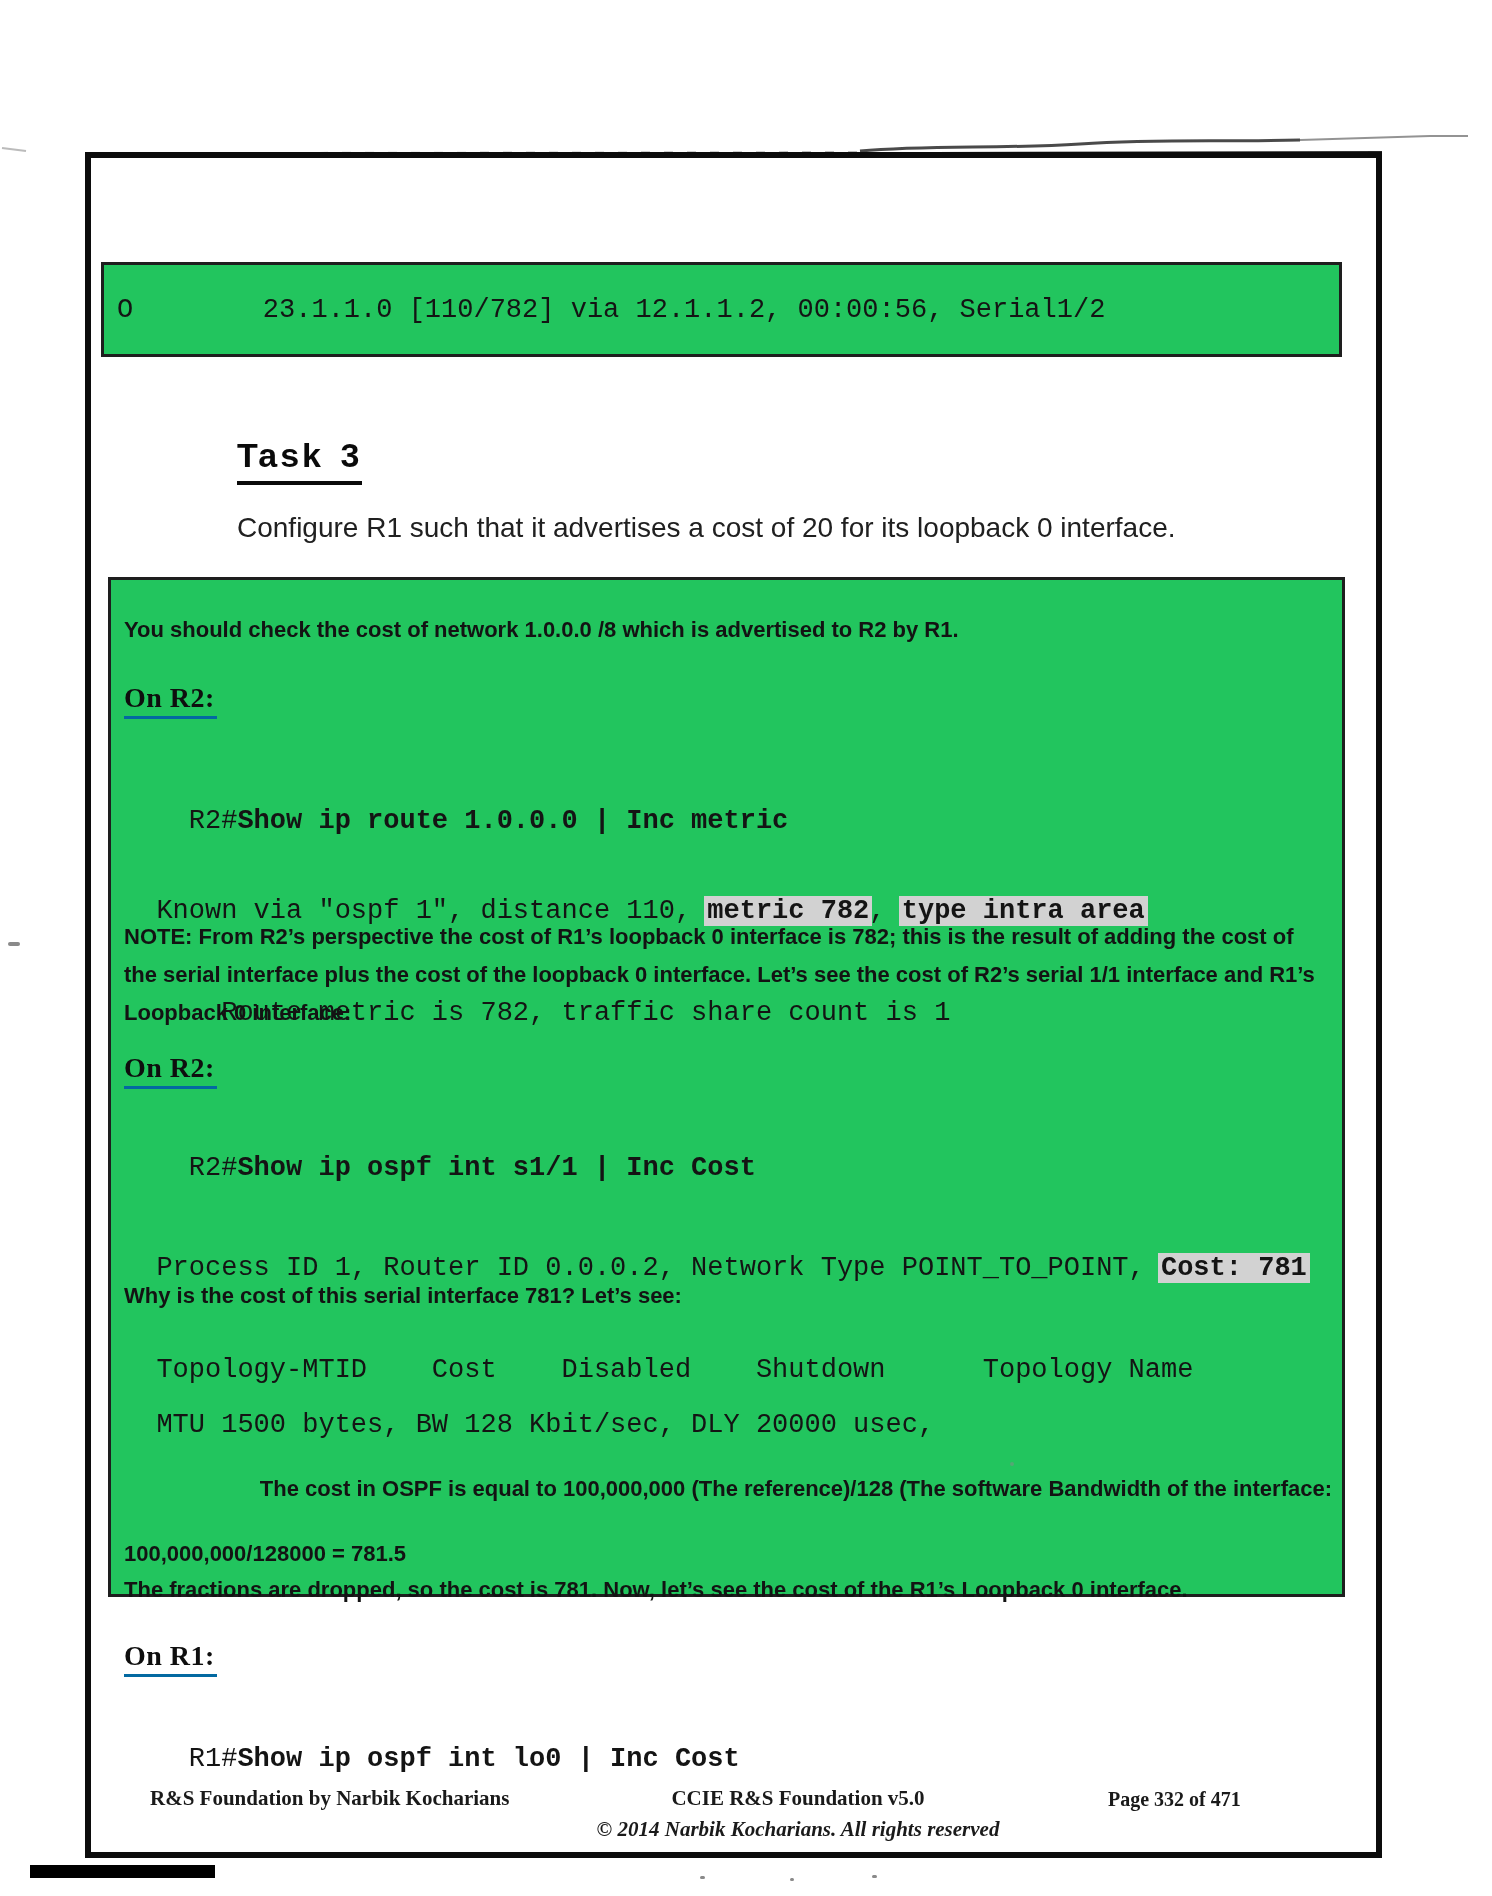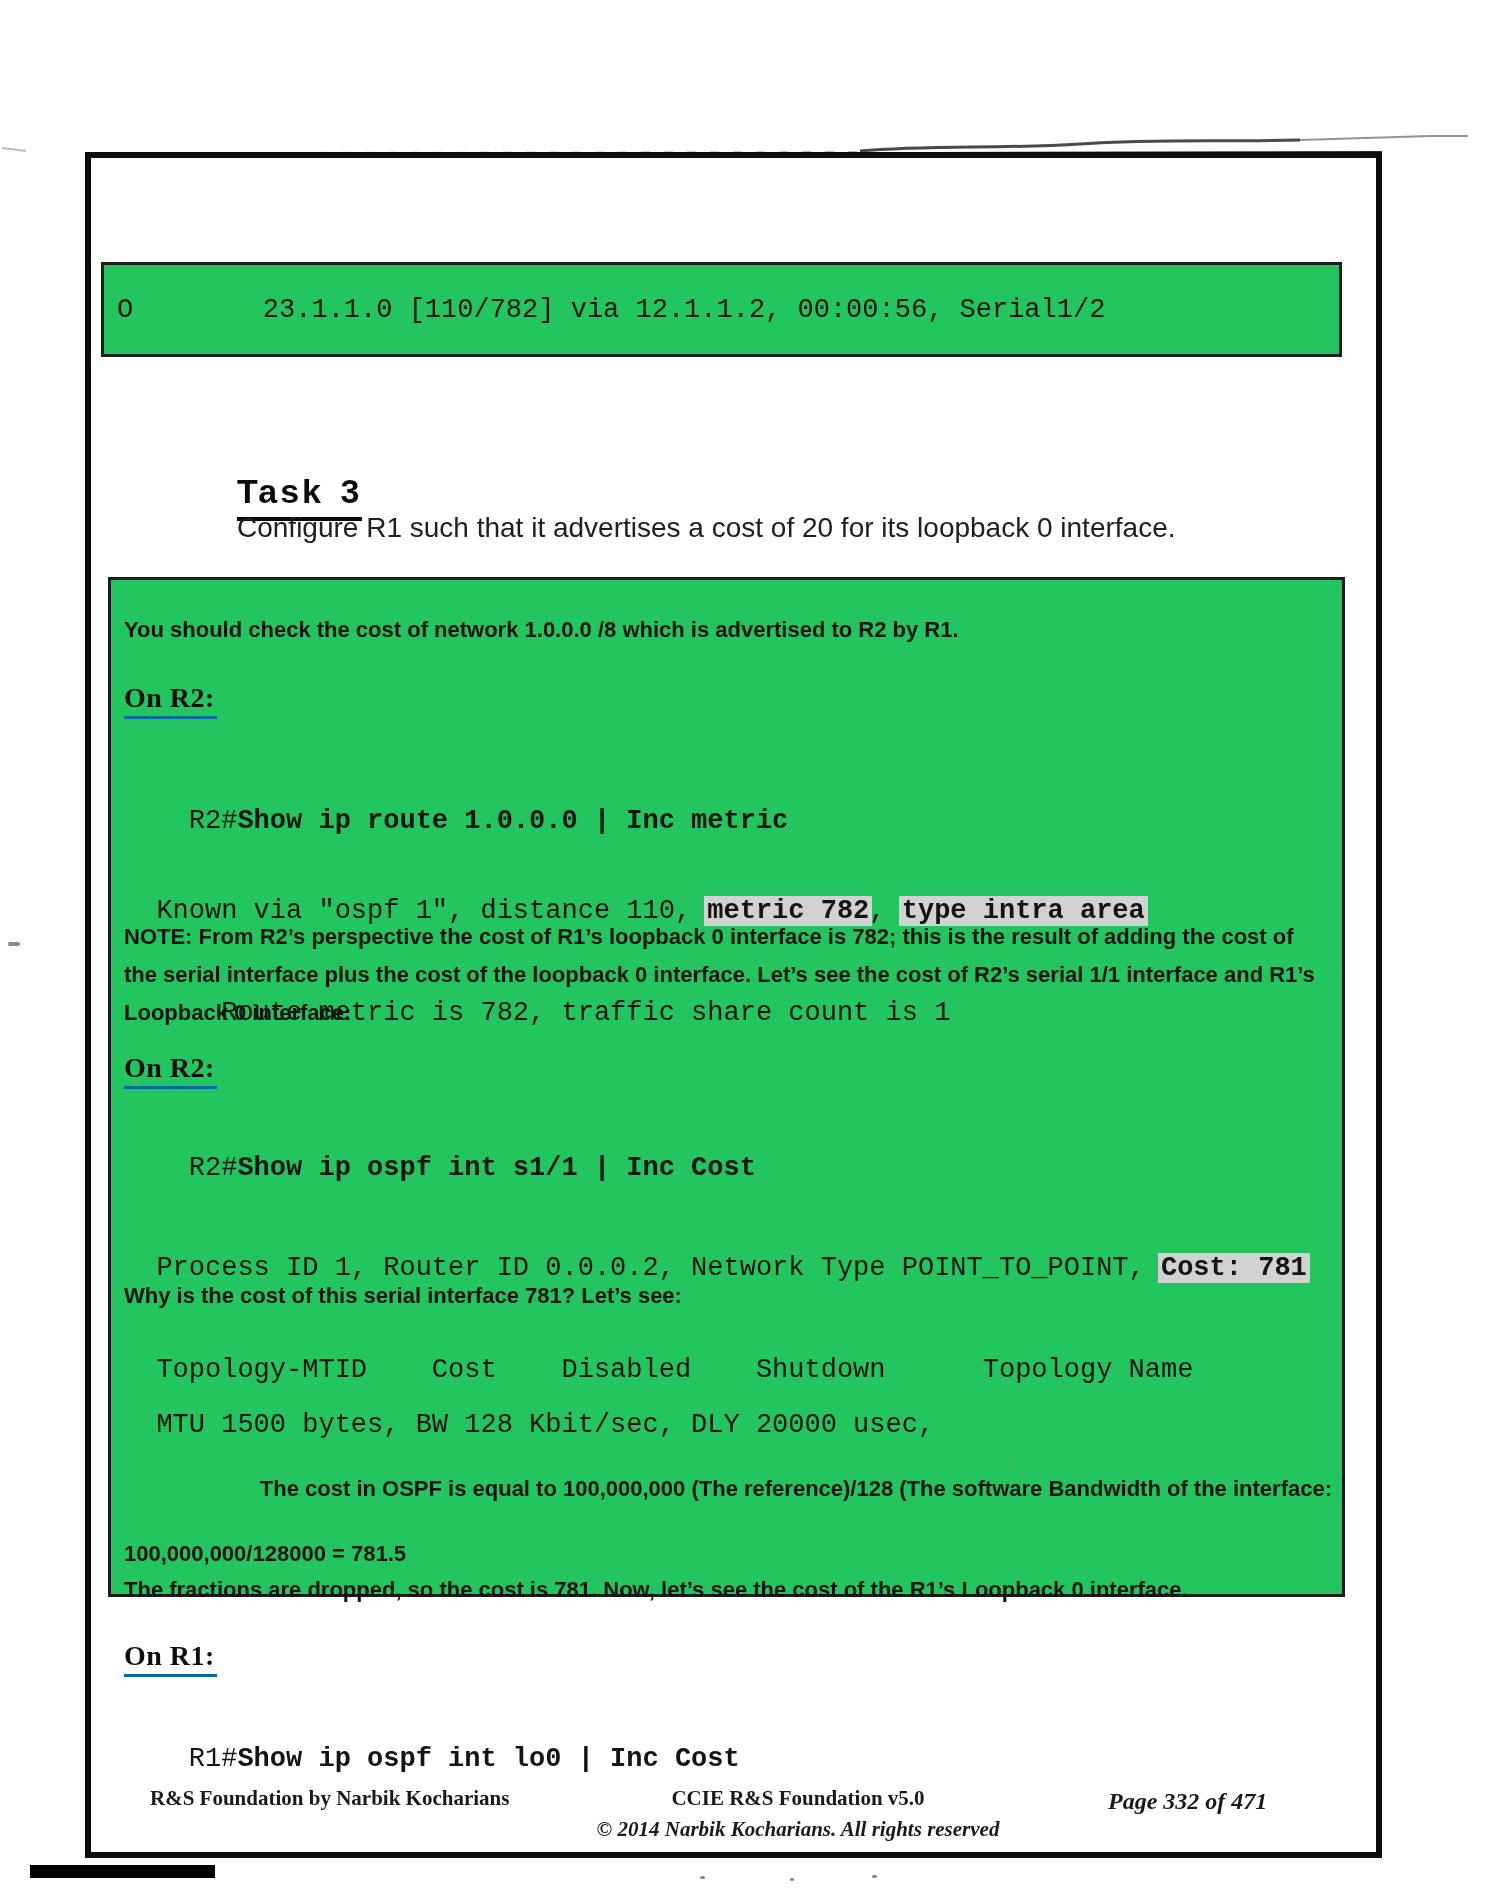--- a/index.html
+++ b/index.html
@@ -43,27 +43,27 @@
   
   .heading-serif{
     font-family:"Liberation Serif",serif;font-weight:bold;font-size:28px;
     color:#0e0e0e;display:inline-block;border-bottom:3px solid #0369a1;
     padding:0 2px 2px 0;letter-spacing:0.5px;
   }
 
   .task-title{
     font-size:34px;font-weight:bold;color:#0a0a0a;
     letter-spacing:3px;word-spacing:4px;display:inline-block;
-    border-bottom:4px solid #0a0a0a;padding-bottom:6px;margin-top:36px;
+    border-bottom:4px solid #0a0a0a;padding-bottom:6px;
   }
 
   .footer-serif{
     font-family:"Liberation Serif",serif;font-weight:bold;font-size:21px;color:#1a1a1a;
   }
-  .footer-italic{font-style:italic;font-size:24px;}
+  .footer-italic{font-size:20px;}
 
   .black-bar{background:#000;}
   .speck{background:#8a8a8a;border-radius:2px;}
 </style>
 </head>
 <body>
 
 <svg class="abs" style="left:0;top:0;width:1492px;height:220px;pointer-events:none;" viewBox="0 0 1492 220">
   <path d="M 860 151 C 930 145, 1000 149, 1080 144 S 1210 142, 1300 140" stroke="#2a2a2a" stroke-width="3" fill="none" opacity="0.85"></path>
   <path d="M 1300 140 L 1430 136 L 1468 136" stroke="#3a3a3a" stroke-width="2" fill="none" opacity="0.55"></path>

